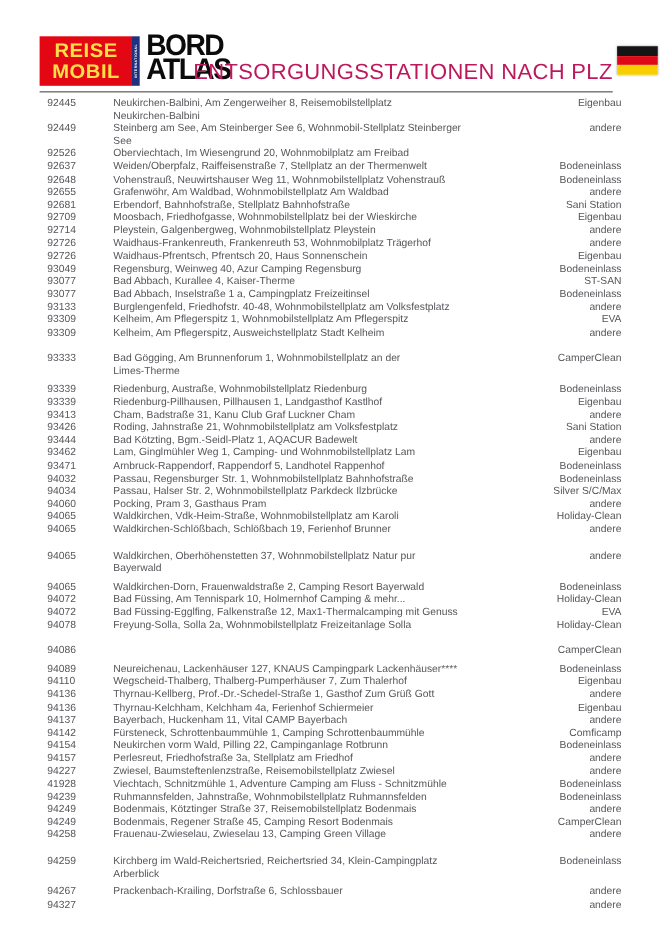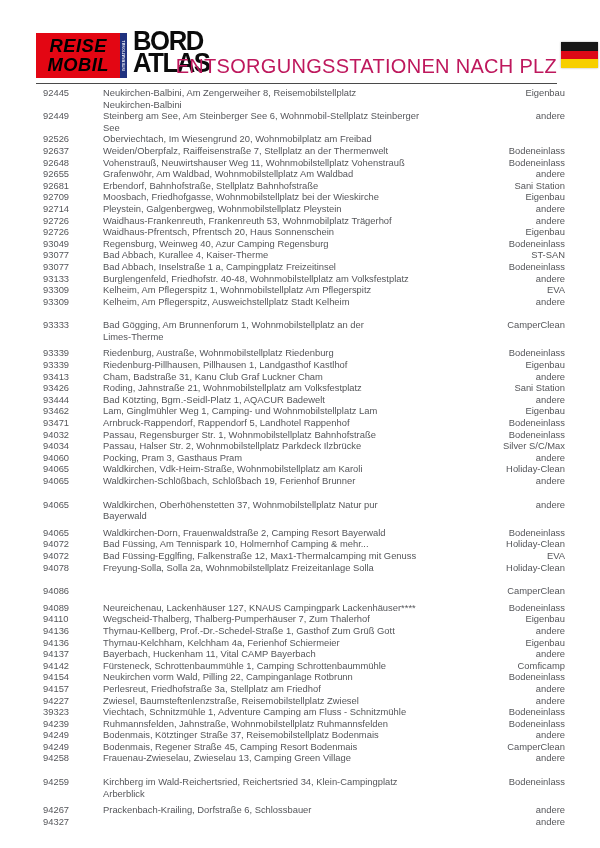--- a/index.html
+++ b/index.html
@@ -3,21 +3,21 @@
 <meta charset="utf-8">
 <style>
   html,body{margin:0;padding:0;background:#fff;}
   .page{
     position:relative;width:600px;height:848px;background:#ffffff;overflow:hidden;
     font-family:"Liberation Sans","DejaVu Sans",sans-serif;
   }
   
   .logo-rm{
     position:absolute;left:36px;top:33px;width:84px;height:45px;
-    background:#e30613;color:#000000;font-style:italic;font-weight:bold;
+    background:#e30613;color:#fde047;font-weight:bold;
     display:flex;flex-direction:column;justify-content:center;align-items:center;
     letter-spacing:.5px;
   }
   .logo-rm .l1,.logo-rm .l2{font-size:18px;line-height:19px;transform:scaleX(1.02);}
   .logo-rm-strip{
     position:absolute;left:120px;top:33px;width:7px;height:45px;background:#20327f;
     overflow:hidden;display:flex;align-items:center;justify-content:center;
   }
   .logo-rm-strip span{
     color:#fff;font-size:3.2px;letter-spacing:.4px;white-space:nowrap;
@@ -338,21 +338,21 @@
       <div class="cell-type">andere</div>
     </div>
 
     <div class="row">
       <div class="cell-plz">94227</div>
       <div class="cell-desc">Zwiesel, Baumsteftenlenzstraße, Reisemobilstellplatz Zwiesel</div>
       <div class="cell-type">andere</div>
     </div>
 
     <div class="row">
-      <div class="cell-plz">39323</div>
+      <div class="cell-plz">41928</div>
       <div class="cell-desc">Viechtach, Schnitzmühle 1, Adventure Camping am Fluss - Schnitzmühle</div>
       <div class="cell-type">Bodeneinlass</div>
     </div>
 
     <div class="row">
       <div class="cell-plz">94239</div>
       <div class="cell-desc">Ruhmannsfelden, Jahnstraße, Wohnmobilstellplatz Ruhmannsfelden</div>
       <div class="cell-type">Bodeneinlass</div>
     </div>
 

